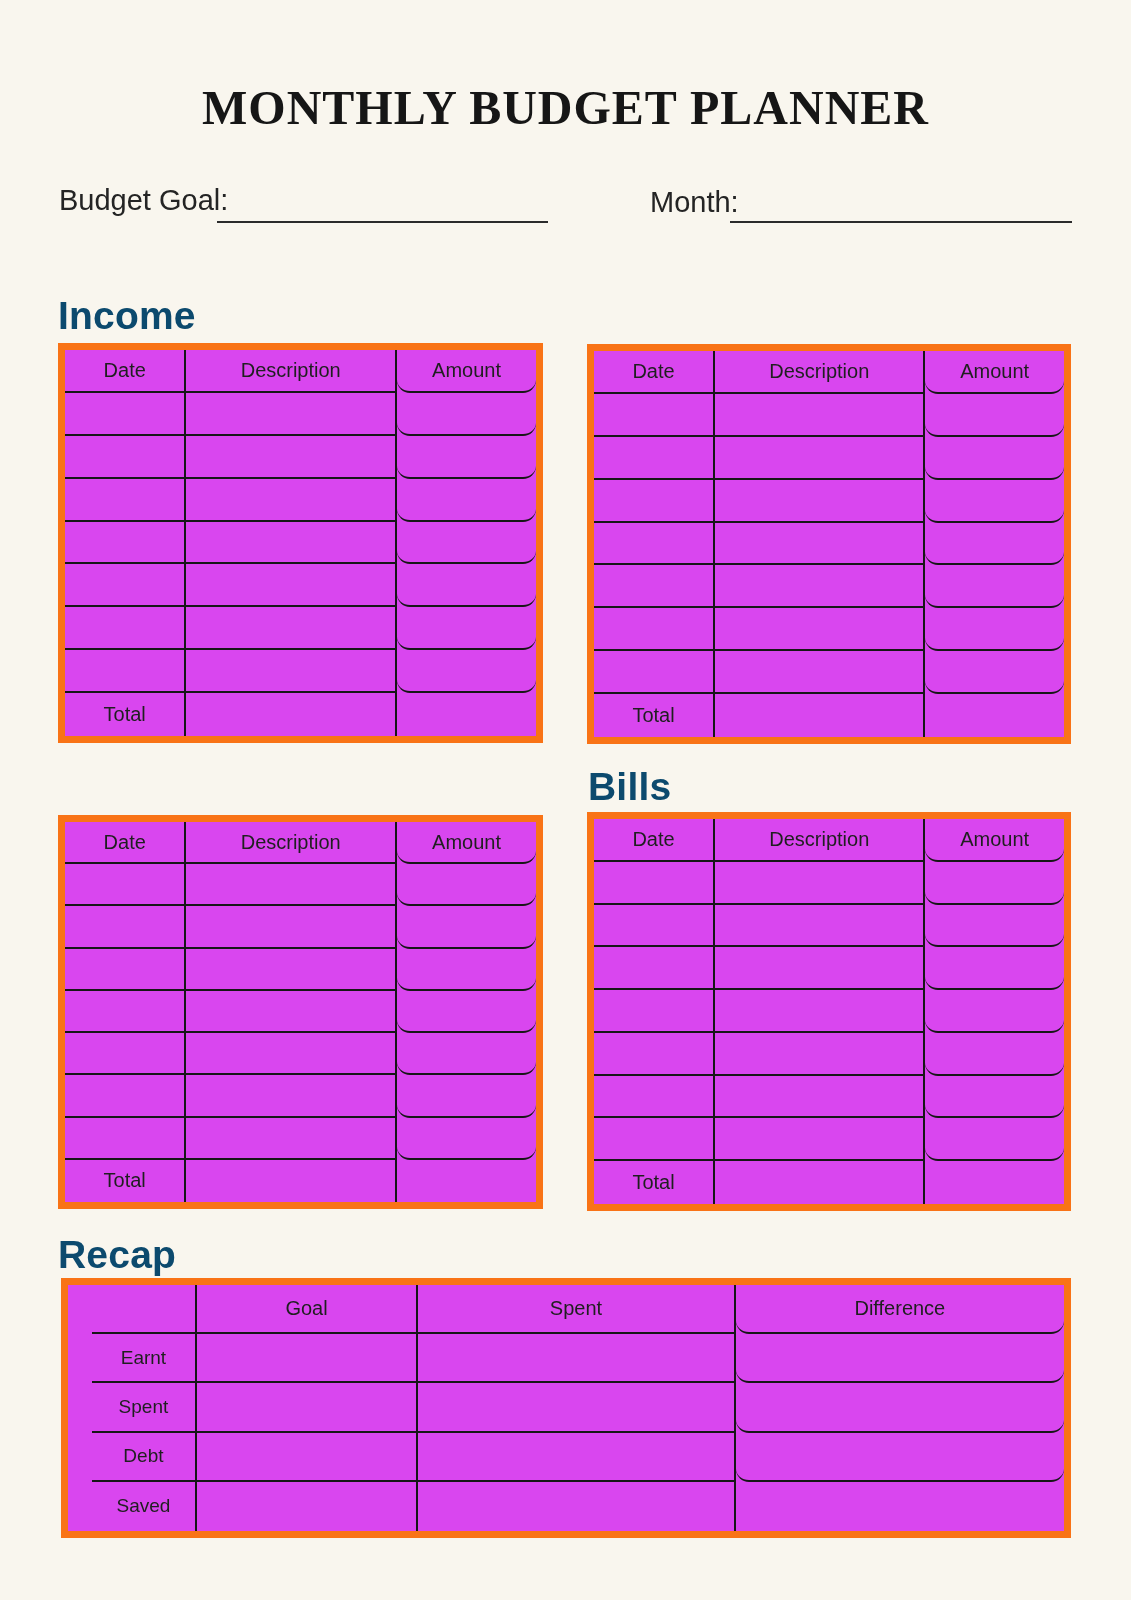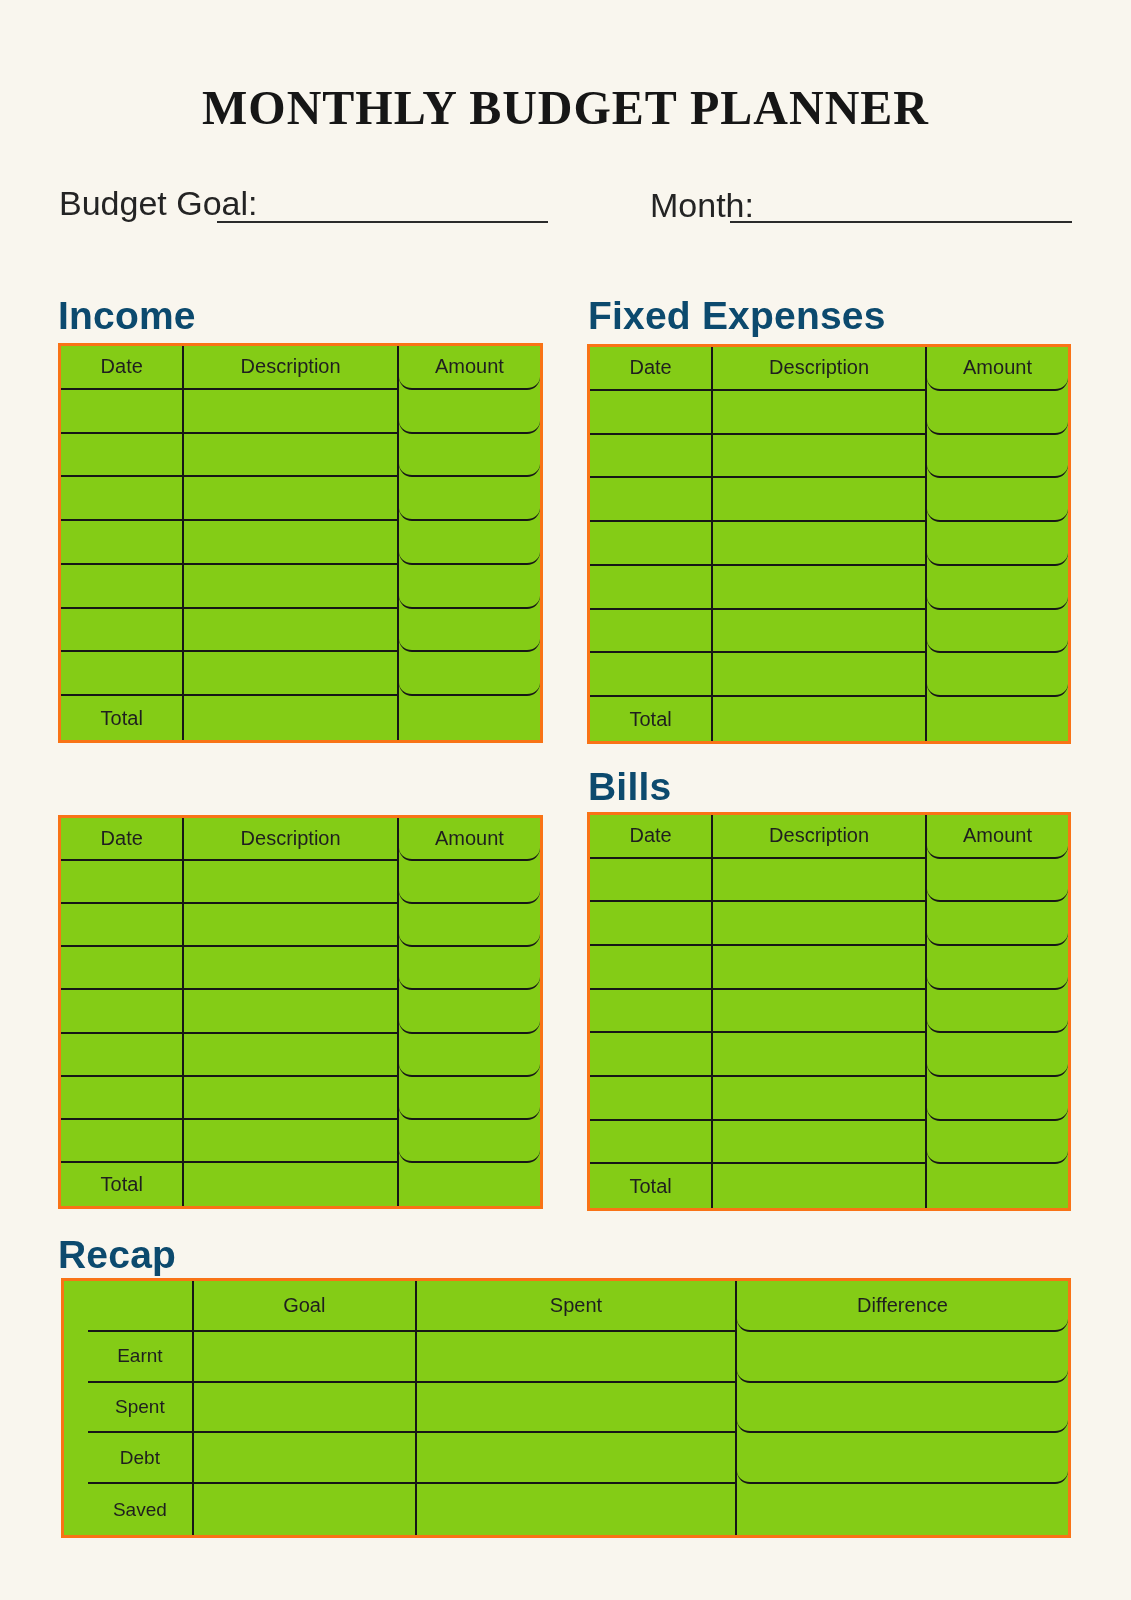--- a/index.html
+++ b/index.html
@@ -17,21 +17,21 @@
     position:absolute; left:0; top:80px; width:100%;
     text-align:center;
     font-family:"Liberation Serif", serif;
     font-weight:700;
     font-size:48px;
     letter-spacing:1px;
     color:#161616;
   }
   .field-label {
     position:absolute;
-    font-size:34px;
+    font-size:29px;
     font-weight:400;
     color:#242424;
   }
   .lbl-goal  { left:59px;  top:184px; }
   .lbl-month { left:650px; top:186px; }
   .field-line {
     position:absolute;
     height:0;
     border-bottom:2px solid #2b2b2b;
   }
@@ -47,22 +47,22 @@
   }
   .h-income   { left:58px;  top:294px; }
   .h-fixed    { left:588px; top:294px; }
   .h-other    { left:58px;  top:765px; }
   .h-bills    { left:588px; top:765px; }
   .h-recap    { left:58px;  top:1233px; }
 
   .btable {
     position:absolute;
     display:grid;
-    border:3px solid #f97316;
-    background:#84cc16;
+    border:7px solid #f97316;
+    background:#d946ef;
   }
   .entry-table {
     width:485px; height:400px;
     grid-template-columns:25.77% 44.74% 29.49%;
     grid-template-rows:repeat(9, 1fr);
   }
   .t-income { left:58px;  top:343px; }
   .t-fixed  { left:587px; top:344px; width:484px; }
   .t-other  { left:58px;  top:815px; height:394px; }
   .t-bills  { left:587px; top:812px; width:484px; height:399px; }
@@ -112,21 +112,20 @@
       <div class="cell last-col">Amount</div>
     </div>
     <div class="tbody"><div class="row"><div class="cell"></div><div class="cell"></div><div class="cell last-col"></div></div><div class="row"><div class="cell"></div><div class="cell"></div><div class="cell last-col"></div></div><div class="row"><div class="cell"></div><div class="cell"></div><div class="cell last-col"></div></div><div class="row"><div class="cell"></div><div class="cell"></div><div class="cell last-col"></div></div><div class="row"><div class="cell"></div><div class="cell"></div><div class="cell last-col"></div></div><div class="row"><div class="cell"></div><div class="cell"></div><div class="cell last-col"></div></div><div class="row"><div class="cell"></div><div class="cell"></div><div class="cell last-col"></div></div></div>
     <div class="row bottom">
       <div class="cell">Total</div>
       <div class="cell"></div>
       <div class="cell last-col"></div>
     </div>
   </div>
 
-  <h2 class="section-heading h-fixed">Fixed Expenses</h2>
   <div class="btable entry-table t-fixed">
     <div class="row">
       <div class="cell">Date</div>
       <div class="cell">Description</div>
       <div class="cell last-col">Amount</div>
     </div>
     <div class="tbody"><div class="row"><div class="cell"></div><div class="cell"></div><div class="cell last-col"></div></div><div class="row"><div class="cell"></div><div class="cell"></div><div class="cell last-col"></div></div><div class="row"><div class="cell"></div><div class="cell"></div><div class="cell last-col"></div></div><div class="row"><div class="cell"></div><div class="cell"></div><div class="cell last-col"></div></div><div class="row"><div class="cell"></div><div class="cell"></div><div class="cell last-col"></div></div><div class="row"><div class="cell"></div><div class="cell"></div><div class="cell last-col"></div></div><div class="row"><div class="cell"></div><div class="cell"></div><div class="cell last-col"></div></div></div>
     <div class="row bottom">
       <div class="cell">Total</div>
       <div class="cell"></div>

